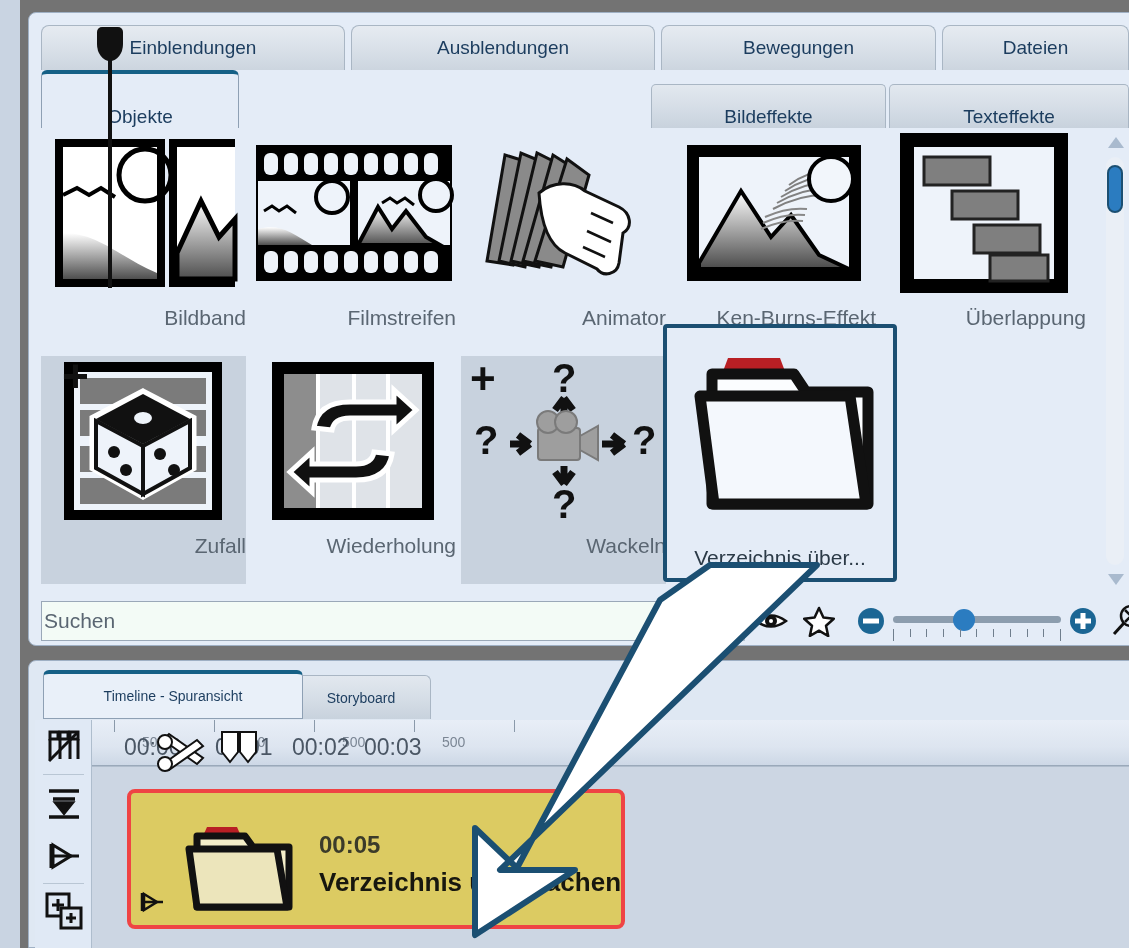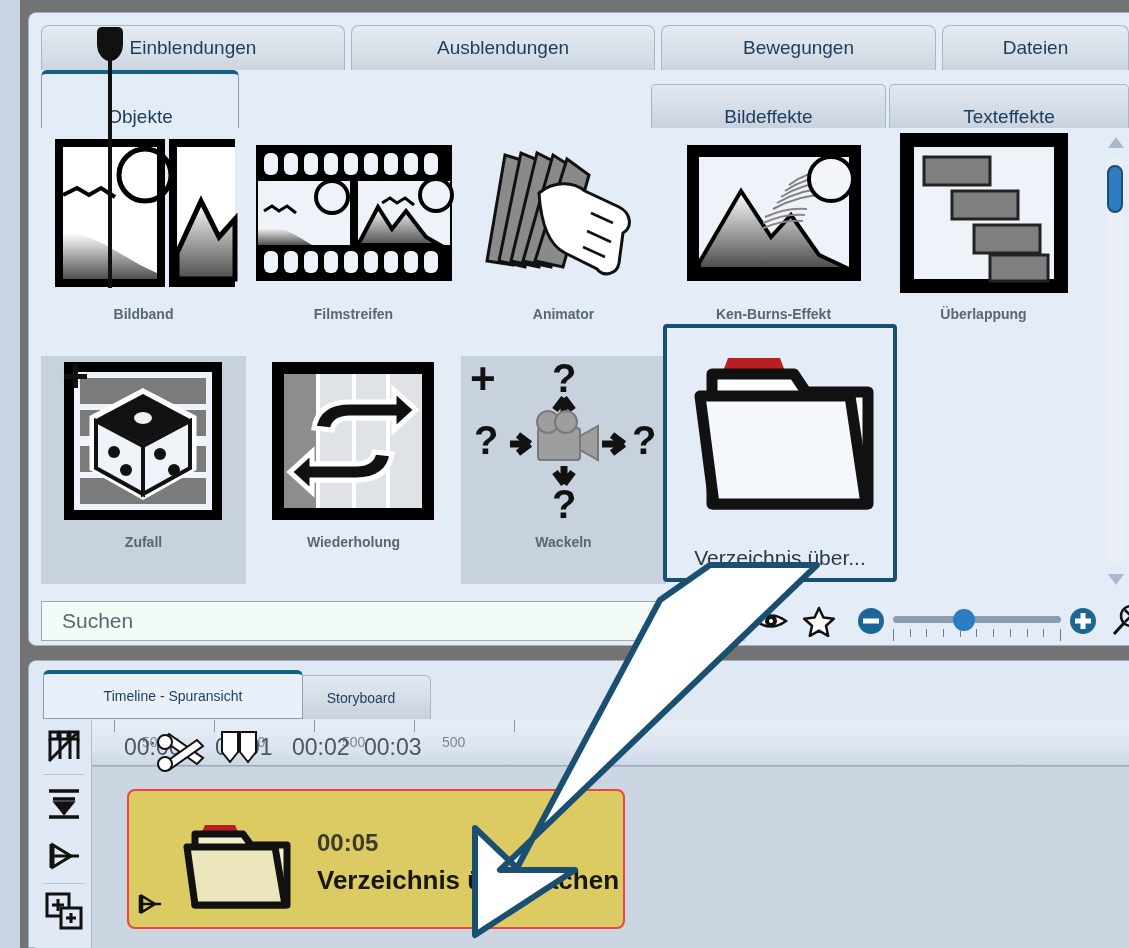--- a/index.html
+++ b/index.html
@@ -51,22 +51,22 @@
   }
 
   
   .grid-area{
     position:absolute;left:12px;top:115px;width:1060px;height:460px;
     background:#e4ecf7;overflow:hidden;
   }
   .cell{position:absolute;width:205px;height:228px;}
   .cell .thumb{position:absolute;left:0;top:0;width:205px;height:170px;
     display:flex;align-items:center;justify-content:center;}
-  .cell .lab{position:absolute;left:0;top:178px;width:205px;text-align:center;
-    font-size:14px;color:#5a6672;white-space:nowrap;overflow:hidden;font-weight:bold;}
+  .cell .lab{position:absolute;left:0;top:178px;width:205px;text-align:right;
+    font-size:21px;color:#5a6672;white-space:nowrap;overflow:hidden;}
   .cell.hover{background:#c8d2de;}
 
   
   .sel-card{
     position:absolute;left:634px;top:311px;width:234px;height:258px;
     background:#e4ecf7;border:4px solid #1b4f72;border-radius:4px;z-index:30;
     display:flex;flex-direction:column;align-items:center;justify-content:flex-start;
   }
   .sel-card .sel-thumb{margin-top:16px;}
   .sel-card .sel-lab{position:absolute;bottom:8px;left:0;width:100%;text-align:center;
@@ -76,21 +76,21 @@
   .vscroll{position:absolute;right:10px;top:118px;width:30px;height:460px;}
   .vscroll .tr{position:absolute;left:6px;top:26px;width:18px;height:408px;background:#eaeff6;border-radius:9px;}
   .vscroll .th{position:absolute;left:7px;top:34px;width:16px;height:48px;background:#2b7cc0;border:2px solid #1b4f72;border-radius:9px;}
   .vscroll .ar{position:absolute;left:8px;width:0;height:0;border-left:8px solid transparent;border-right:8px solid transparent;}
   .vscroll .ar.up{top:6px;border-bottom:11px solid #a9bace;}
   .vscroll .ar.dn{bottom:6px;border-top:11px solid #a9bace;}
 
   
   .srchbar{position:absolute;left:12px;top:588px;width:1090px;height:42px;}
   .srch{position:absolute;left:0;top:0;width:688px;height:40px;background:#f3fbf6;
-    border:1px solid #9aa8b8;font-size:21px;color:#5a6672;padding:0 20px;
+    border:1px solid #9aa8b8;font-size:21px;color:#5a6672;padding:0 2px;
     display:flex;align-items:center;}
   .tbtn{position:absolute;top:0;height:40px;display:flex;align-items:center;justify-content:center;}
   .tb-x{left:660px;width:44px;background:#e8eff4;border:1px solid #b5c2ce;}
   .tb-eye{left:708px;width:44px;}
   .tb-star{left:756px;width:44px;}
   .tb-minus{left:810px;width:40px;}
   .tb-plus{left:1022px;width:40px;}
   .tb-mag{left:1064px;width:44px;}
   .slider{position:absolute;left:852px;top:12px;width:168px;height:10px;}
   .slider .rail{position:absolute;left:0;top:3px;width:168px;height:7px;background:#8c9dae;border-radius:4px;}
@@ -120,21 +120,21 @@
   .ruler{position:absolute;left:63px;top:59px;width:1044px;height:46px;
     background:linear-gradient(to bottom,#e8eef7 0%,#dde5f0 60%,#cdd8e6 100%);
     border-bottom:1px solid #9aa9ba;overflow:hidden;}
   .rt{position:absolute;top:0;width:1px;height:12px;background:#8a99aa;}
   .rl-min{position:absolute;top:14px;font-size:23px;color:#4a5664;}
   .rl-sub{position:absolute;top:14px;font-size:14px;color:#7b8694;}
 
   .track{position:absolute;left:63px;top:105px;width:1044px;height:183px;background:#ccd6e3;
     border-top:1px solid #b0bdcc;}
   .clip{position:absolute;left:35px;top:22px;width:498px;height:140px;
-    background:#dccb62;border:2px solid #ef4444;border-radius:8px;}
+    background:#dccb62;border:4px solid #ef4444;border-radius:8px;}
   .clip .ctime{position:absolute;left:188px;top:38px;font-size:24px;color:#3b3b2a;font-weight:bold;}
   .clip .cname{position:absolute;left:188px;top:74px;font-size:26px;color:#17170f;font-weight:bold;white-space:nowrap;}
   .clip .cfold{position:absolute;left:50px;top:30px;}
   .clip .cflag{position:absolute;left:8px;bottom:8px;}
 
   .playhead{position:absolute;left:88px;top:59px;width:4px;height:229px;background:#111;z-index:12;}
   .ph-knob{position:absolute;left:-11px;top:-32px;width:26px;height:34px;background:#111;
     border-radius:5px 5px 50% 50%;}
   .scissors{position:absolute;left:133px;top:728px;z-index:13;}
   .marker{position:absolute;left:198px;top:730px;z-index:13;}

